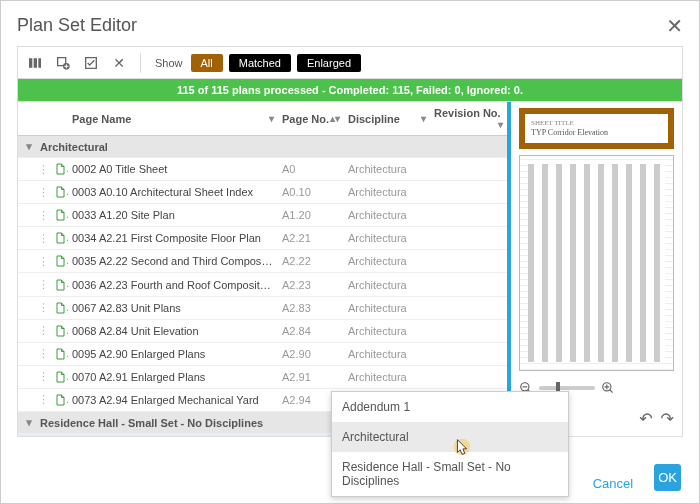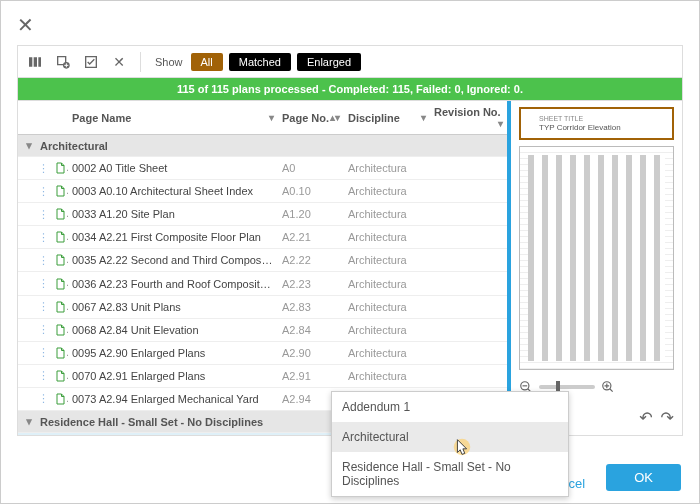--- a/index.html
+++ b/index.html
@@ -28,44 +28,45 @@
   tr.group td{ background:#e6e6e6; font-weight:bold; color:#555; padding:4px 6px;}
   tr.sel td{ background:#dff0f8;}
   .exp{ color:#888; cursor:pointer; display:inline-block; width:10px; text-align:center;}
   .drag{ color:#8fb8e3; letter-spacing:-1px; cursor:grab; display:inline-block; width:14px;}
   .doc-icon svg{ width:12px; height:14px; vertical-align:middle;}
   .dropdown{ position:absolute; left:330px; top:390px; width:238px; background:#fff; border:1px solid #ccc; box-shadow:0 2px 6px rgba(0,0,0,.2); font-size:12px; z-index:50;}
   .dropdown .item{ padding:8px 10px; color:#555; cursor:pointer;}
   .dropdown .item.hover{ background:#eaeaea;}
   .cursor{ position:absolute; left:450px; top:435px; z-index:60;}
   .cursor svg{ width:22px; height:22px;}
-  .title-box{ border:2px solid #a16207; padding:5px 18px; font-size:8px; color:#555; line-height:1.3; margin-bottom:6px;}
+  .title-box{ border:6px solid #a16207; padding:5px 6px; font-size:8px; color:#555; line-height:1.3; margin-bottom:6px;font-family:Liberation Serif, serif;}
   .title-box .sub{ font-size:7px; color:#888;}
   .title-box .big{ font-size:18px; font-weight:bold; color:#222; line-height:1;}
   .row-split{ display:flex; gap:4px;}
   .row-split>div{ flex:1;}
   .thumb{ flex:1; border:1px solid #bbb; background:repeating-linear-gradient(0deg,#eee,#eee 1px,#fff 1px,#fff 6px); position:relative;}
   .thumb::after{ content:""; position:absolute; inset:8px; background:repeating-linear-gradient(90deg,#ccc,#ccc 6px,#fff 6px,#fff 14px);}
   .preview-controls{ display:flex; justify-content:space-between; align-items:center; margin-top:10px;}
   .zoom-row{ display:flex; align-items:center; gap:6px;}
   .zicon{ width:14px; height:14px;}
   .slider{ width:56px; height:4px; background:#ccc; position:relative; border-radius:2px;}
   .slider::after{ content:""; position:absolute; left:30%; top:-4px; width:4px; height:12px; background:#666; }
   .undo-row{ display:flex; gap:8px; color:#666;}
   .undo-row span{cursor:pointer; font-size:16px;}
   .footer{ position:absolute; bottom:12px; right:18px; display:flex; gap:21px; align-items:flex-end;}
   .btn-cancel{ color:#2aa3df; font-size:13px; cursor:pointer;}
-  .btn-ok{ background:#2aa3df; color:#fff; font-size:13px; padding:6px 28px; border-radius:3px; cursor:pointer;}
+  .btn-ok{ background:#2aa3df; color:#fff; font-size:13px; padding:6px 4px; border-radius:3px; cursor:pointer;}
 </style>
 </head>
 <body>
 
 <div class="dialog">
 
   <div class="dlg-header">
+    <div class="dlg-title">Plan Set Editor</div>
     <div class="close-x">✕</div>
   </div>
 
   <div class="toolbar-row">
     <div class="tb-btn">
         <svg viewBox="0 0 24 24">
           <path d="M3 5h5v14H3zM10 5h5v14h-5zM17 5h4v14h-4z"></path>
         </svg>
       </div>
     <div class="tb-btn">

